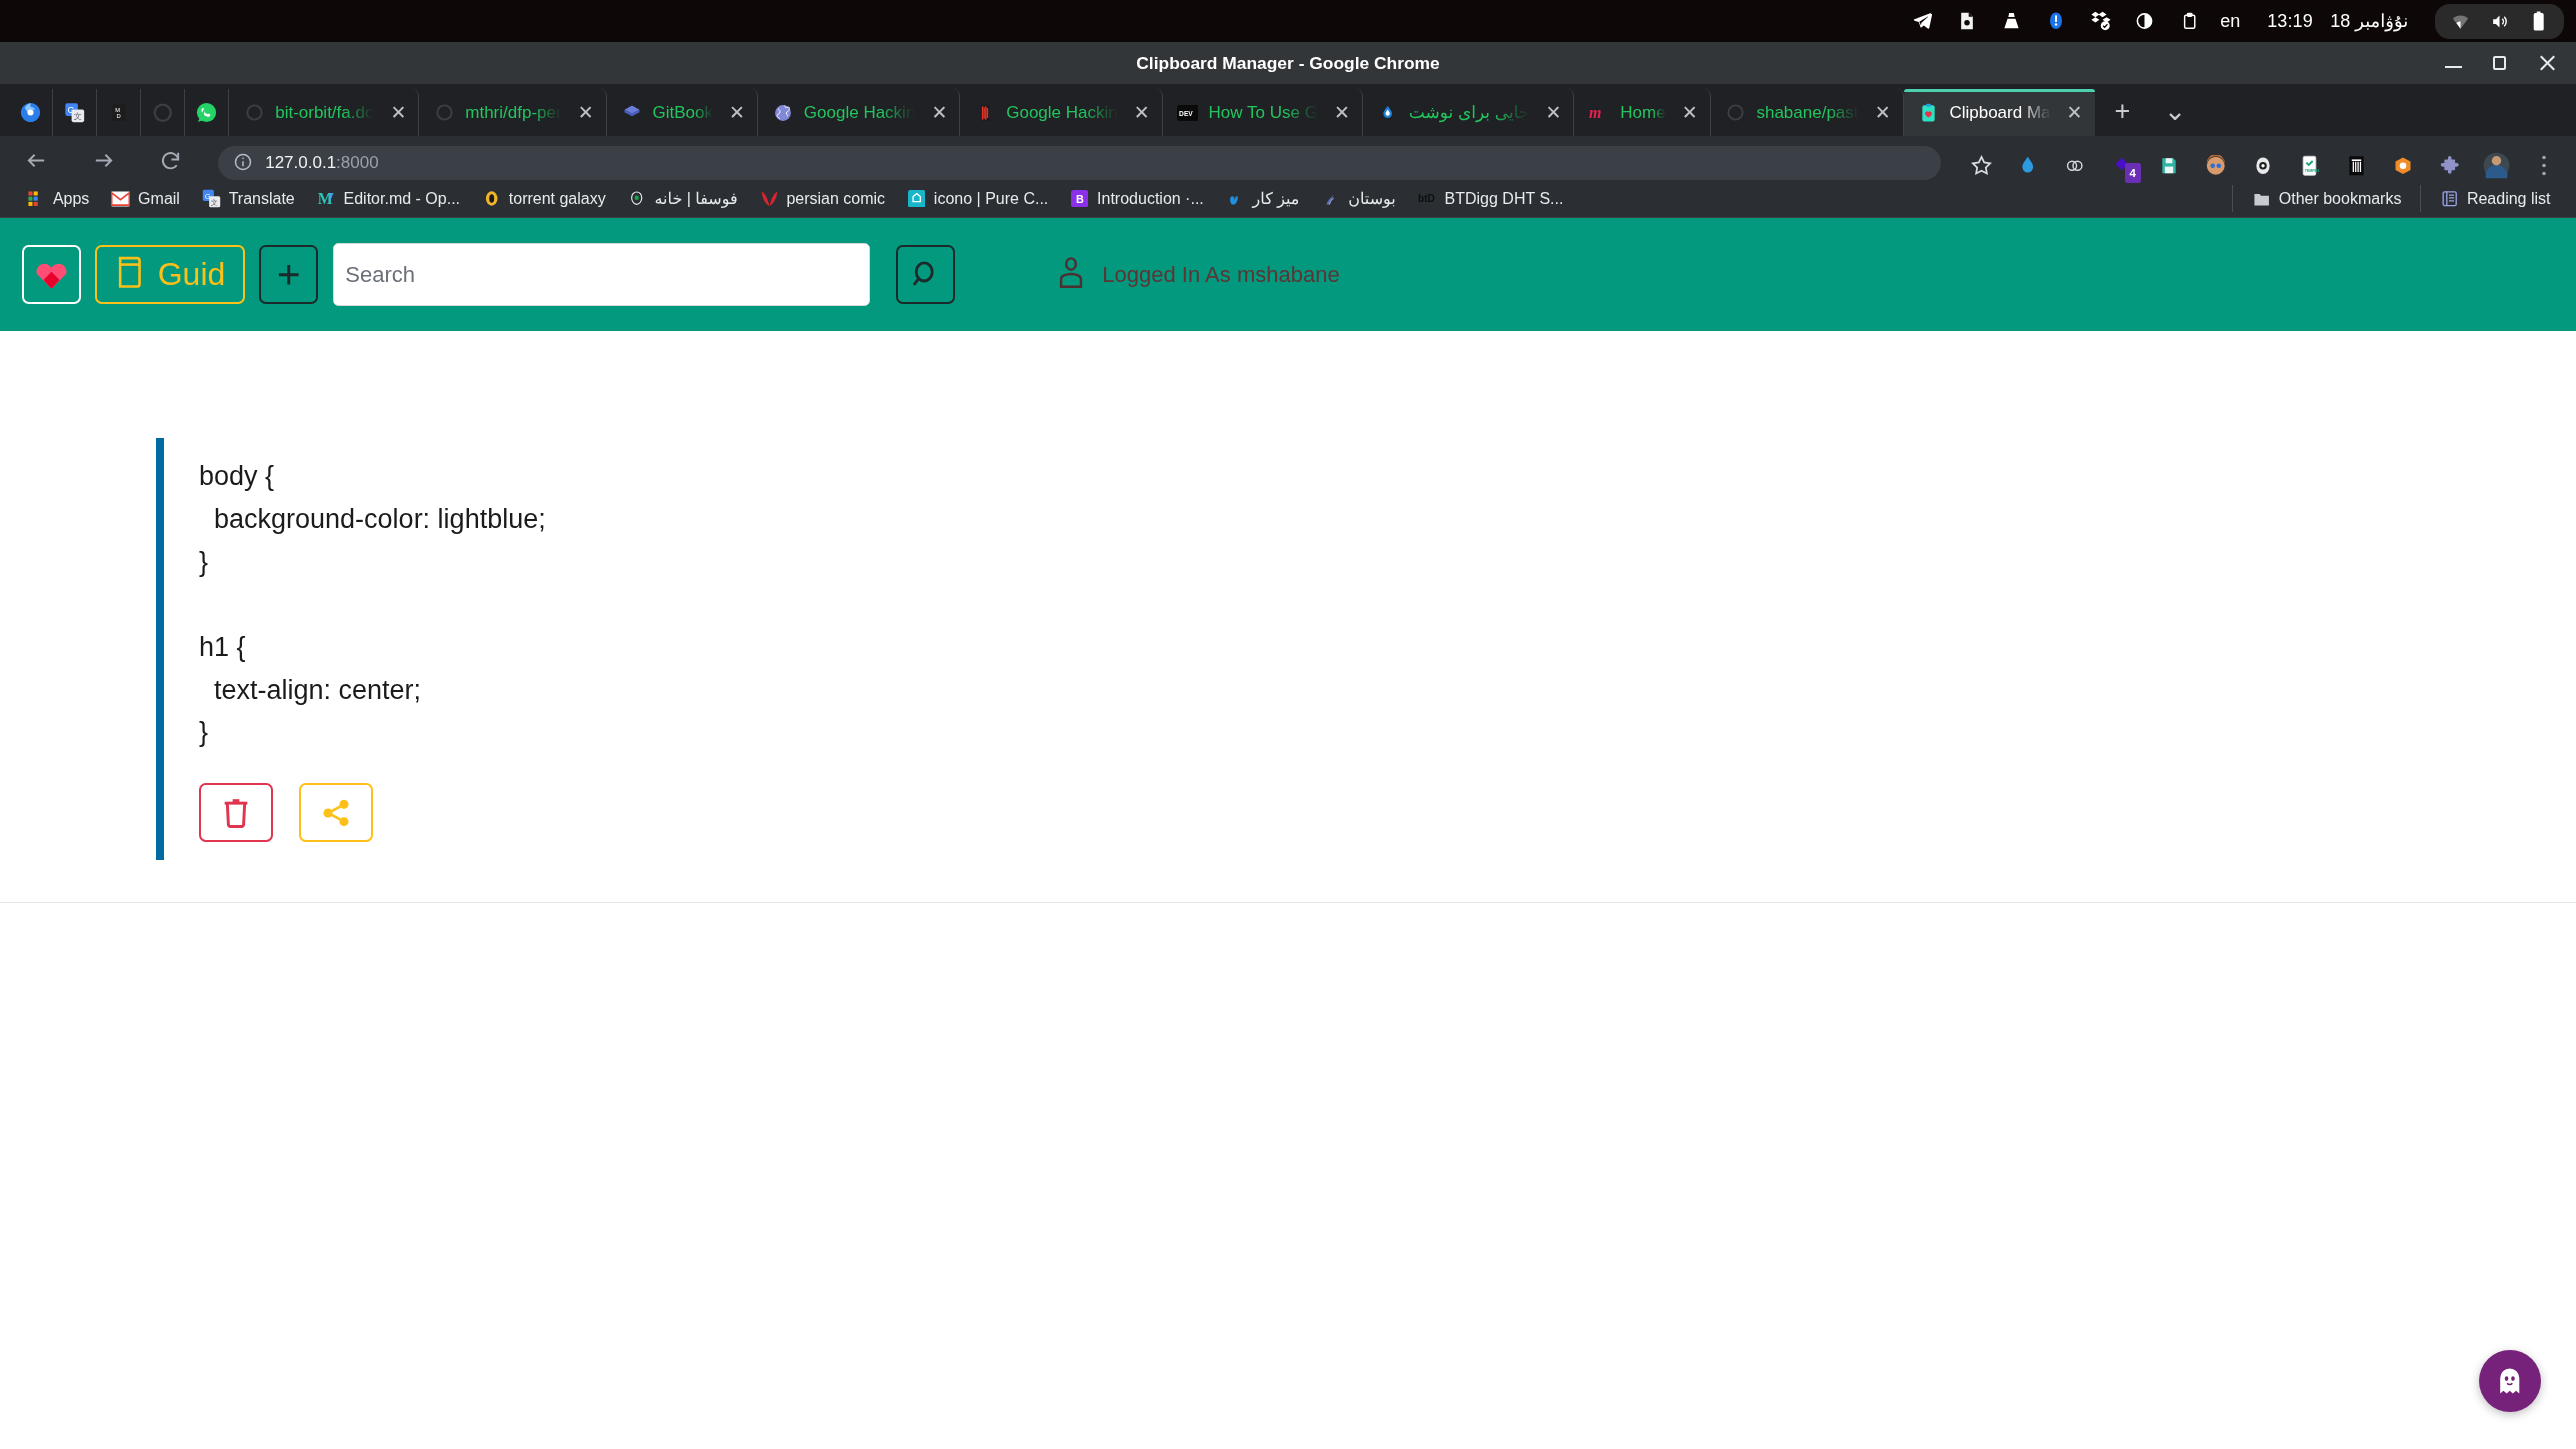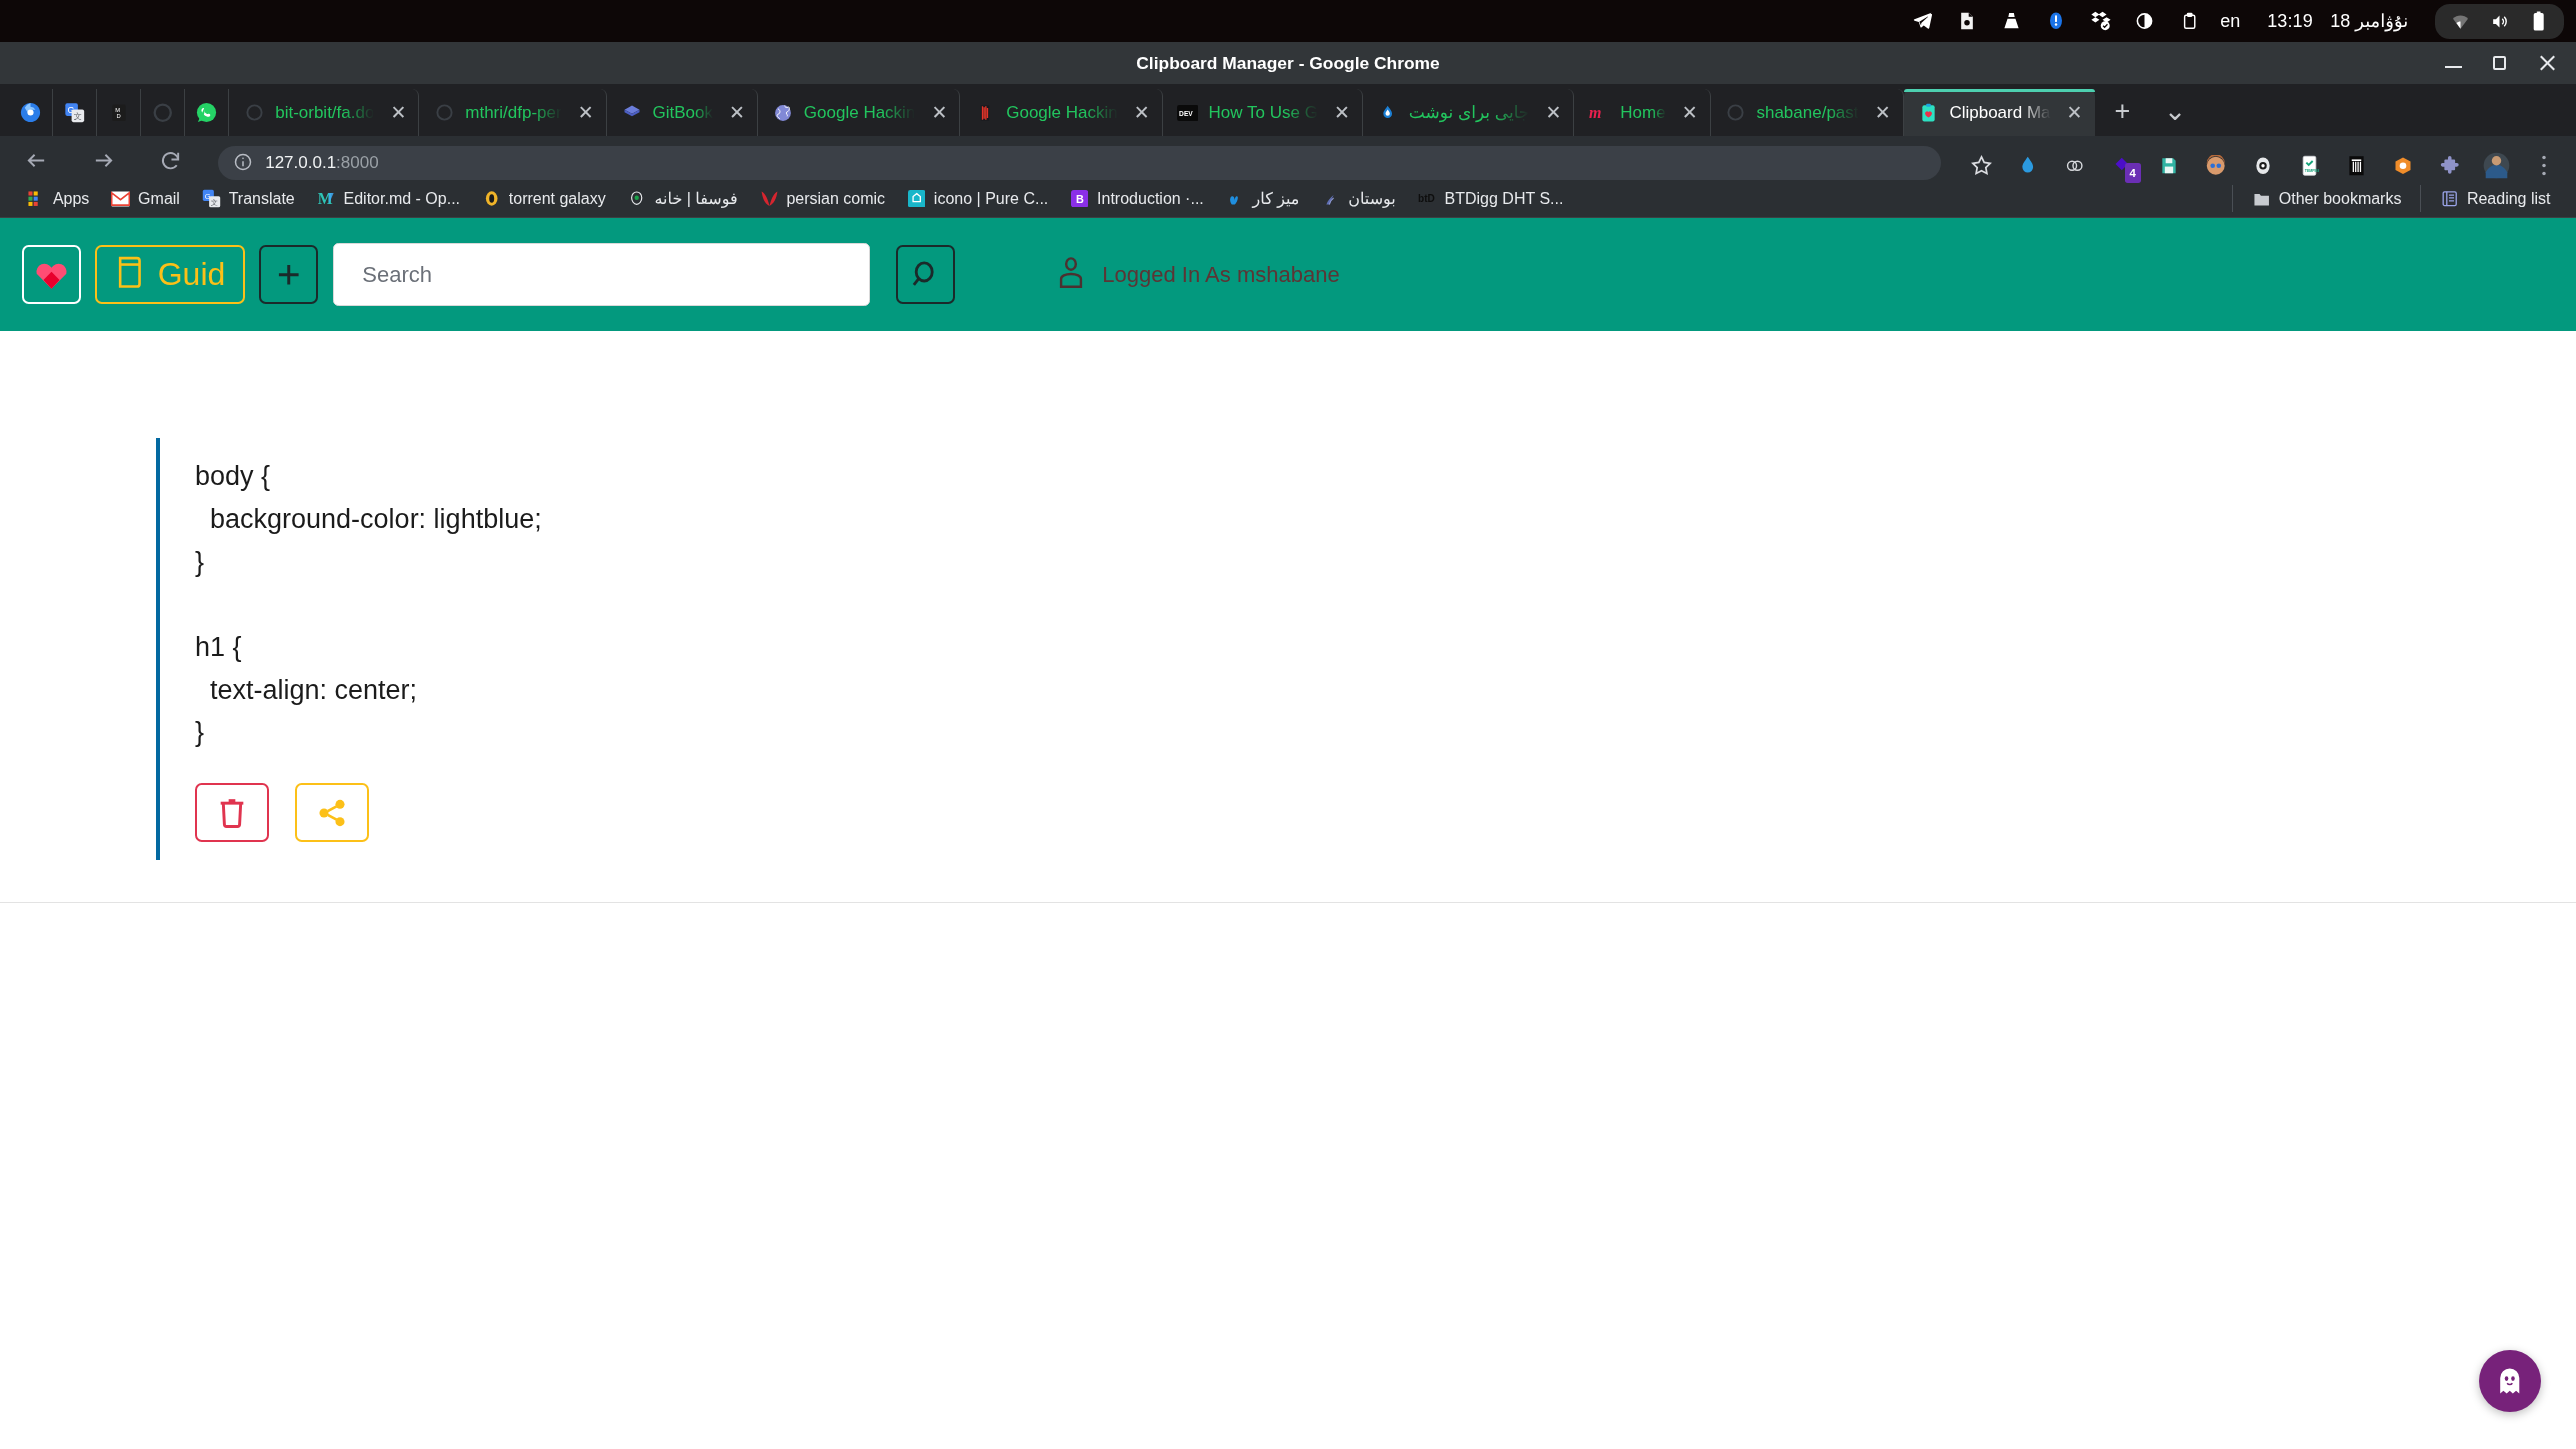--- a/index.html
+++ b/index.html
@@ -163,37 +163,37 @@
   .sqbtn.dark  { border: 2px solid #1b2a2a; }
   .guidbtn {
     height: 59px; border: 2px solid #fcc018; border-radius: 6.7px;
     display:flex; align-items:center; gap: 12px; padding: 0 17.4px;
     color:#fcc018; font-size: 32px;
   }
   .searchwrap { position:relative; }
   .searchbox {
     width: 537px; height: 63px; background:#ffffff;
     border: 1.3px solid #d9d9d9; border-radius: 5.4px;
-    font-size: 22px; color:#5a5f68; padding: 0 28px;
+    font-size: 22px; color:#5a5f68; padding: 0 11px;
     font-family: "Liberation Sans", sans-serif; outline:none;
   }
   .searchbox::placeholder { color:#6b7078; }
   .searchgo {
     width: 59px; height: 59px; border: 2px solid #1b2a2a; border-radius: 6.7px;
     display:flex; align-items:center; justify-content:center; margin-left: 10.7px;
   }
   .userblock {
     display:flex; align-items:center; gap: 14.8px; margin-left: 84px;
   }
   .userblock .utext { color:#5c3535; font-size: 22px; }
 
   
   .card {
     margin: 107px 0 0 156px;
-    border-left: 4px solid #0369a1;
+    border-left: 8px solid #0369a1;
     padding: 17.4px 0 17.4px 35px;
     width: 2388px;
   }
   .codeline {
     font-size: 27px; color: #1b1b1b; line-height: 1.58;
     white-space: pre; font-family: "Liberation Sans", sans-serif;
   }
   .cardactions { display:flex; gap: 25.5px; margin-top: 29.5px; }
   .actbtn {
     width: 74px; height: 59px; border-radius: 6.7px;

